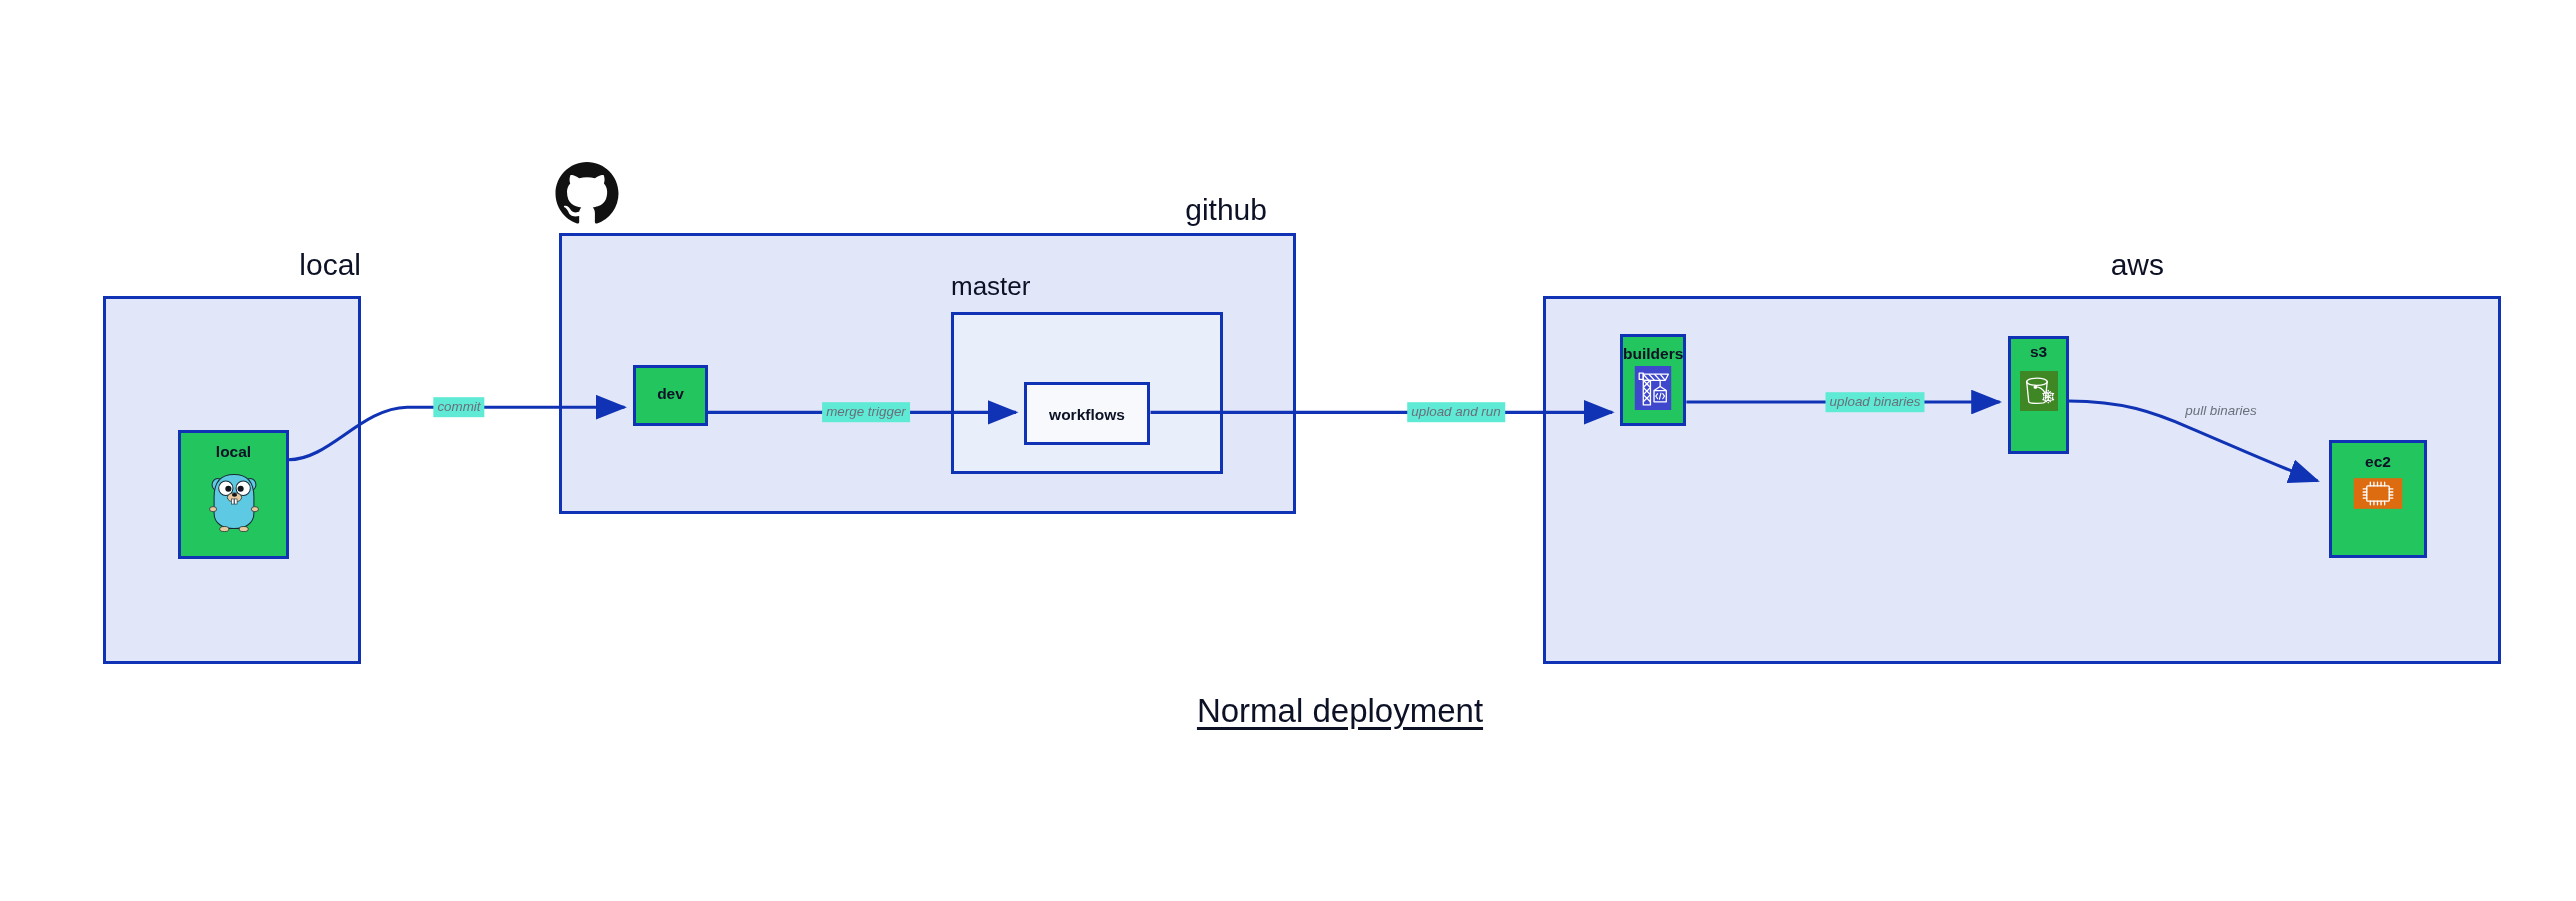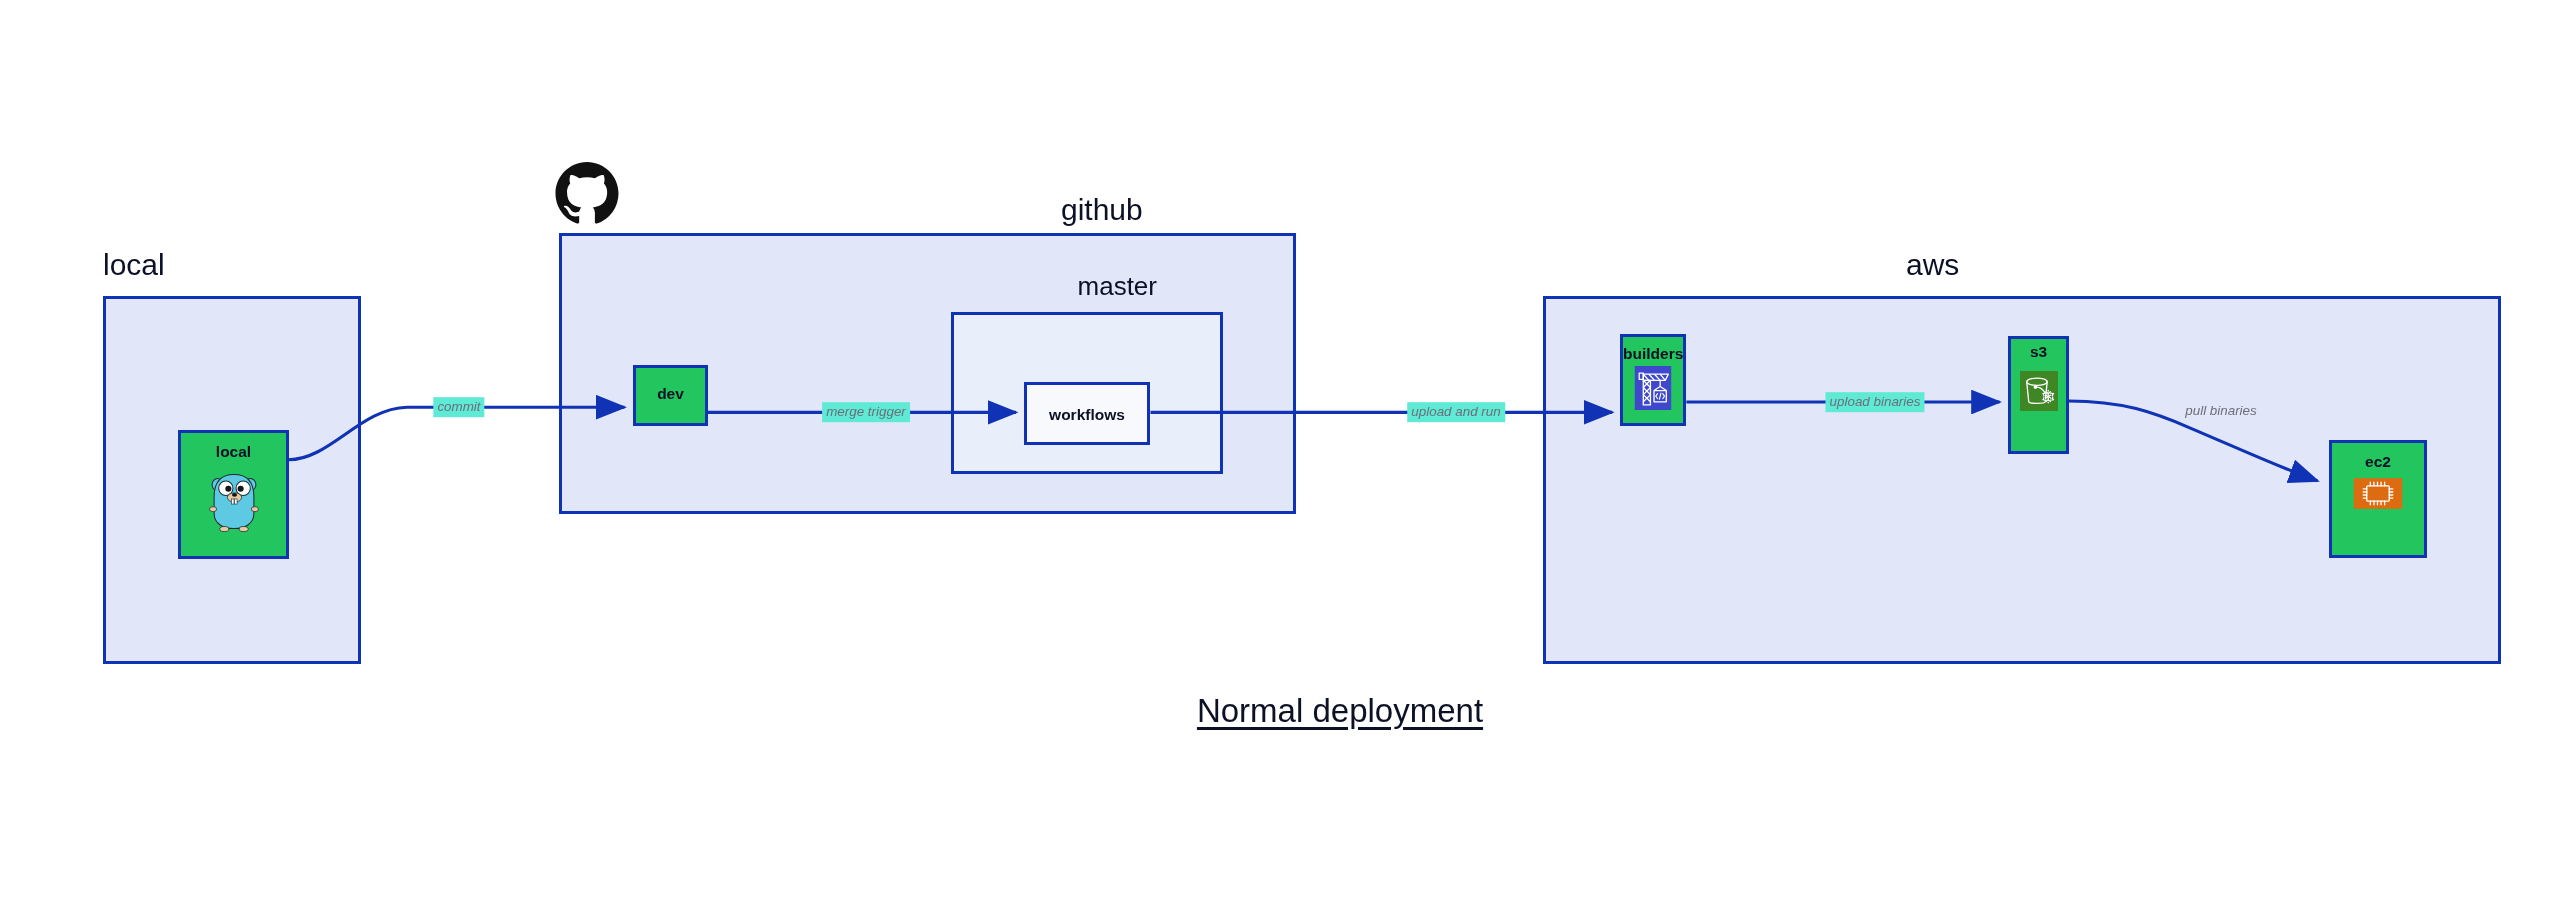--- a/index.html
+++ b/index.html
@@ -24,37 +24,37 @@
     background: #e1e7f8;
     border: 3.1px solid #1033b5;
     box-sizing: border-box;
   }
   .group-label {
     position: absolute;
     color: #0d1126;
     font-size: 30px;
     line-height: 1;
     white-space: nowrap;
-    text-align: left;
+    text-align: right;
   }
 
   
   .subgroup {
     position: absolute;
     background: #e9eefb;
     border: 3.1px solid #1033b5;
     box-sizing: border-box;
   }
   .subgroup-label {
     position: absolute;
     color: #0d1126;
     font-size: 26px;
     line-height: 1;
     white-space: nowrap;
-    text-align: right;
+    text-align: left;
   }
 
   
   .node {
     position: absolute;
     background: #22c55e;
     border: 3.1px solid #1033b5;
     box-sizing: border-box;
   }
   .node.white {

